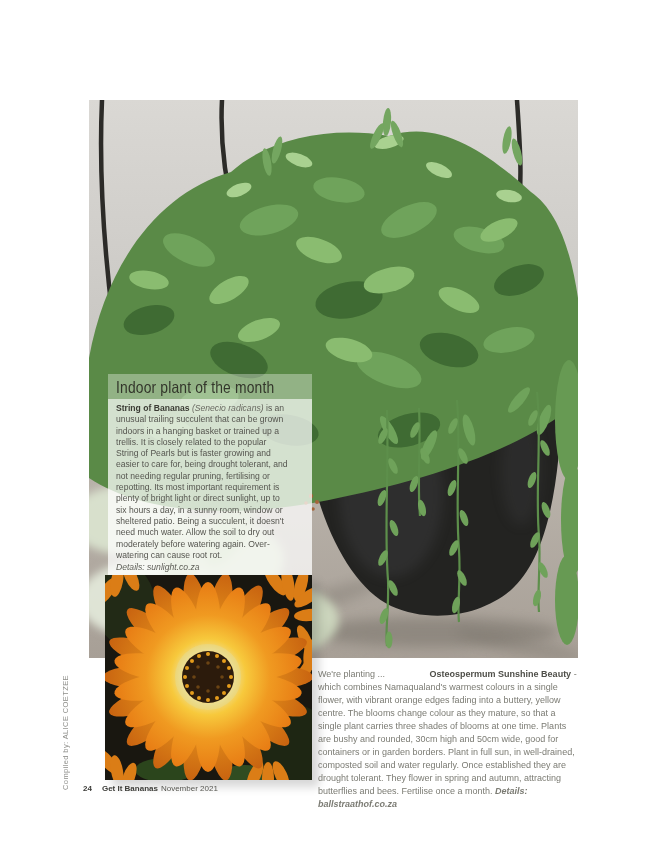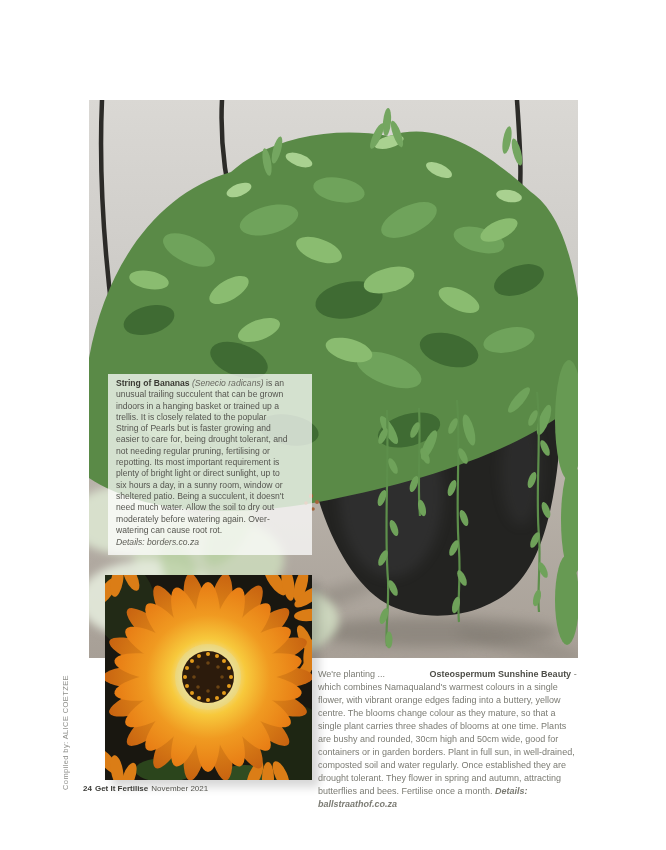--- a/index.html
+++ b/index.html
@@ -32,21 +32,21 @@
   .note strong{color:#4e4e48;font-weight:700;margin-left:42px;}
   .note em{font-style:italic;font-weight:bold;}
 
   
   .credit{position:absolute;left:61px;top:645px;height:145px;width:14px;
     writing-mode:vertical-rl;transform:rotate(180deg);
     font-size:7.5px;color:#8f8f8b;letter-spacing:0.4px;white-space:nowrap;}
 
   
   .footer{position:absolute;left:83px;top:784px;font-size:8px;color:#3c3c38;white-space:nowrap;}
-  .footer .pg{font-weight:700;margin-right:3px;text-align:right;}
+  .footer .pg{font-weight:700;margin-right:10px;text-align:right;}
   .footer .mag{font-weight:700;margin-right:3px;}
   .footer .issue{font-weight:400;color:#55554f;}
 </style>
 </head>
 <body>
 
 <div class="page">
 
   <div class="hero">
     <svg viewBox="0 0 489 558" xmlns="http://www.w3.org/2000/svg">
@@ -199,23 +199,26 @@
           <ellipse cx="448" cy="498" rx="3.5" ry="8.5" transform="rotate(15 448 498)"></ellipse>
           <ellipse cx="326" cy="330" rx="3.5" ry="8.5" transform="rotate(25 326 330)"></ellipse>
           <ellipse cx="336" cy="356" rx="3.5" ry="8.5" transform="rotate(-25 336 356)"></ellipse>
           <ellipse cx="325" cy="384" rx="3.5" ry="8.5" transform="rotate(20 325 384)"></ellipse>
           <ellipse cx="333" cy="408" rx="3.5" ry="8.5" transform="rotate(-15 333 408)"></ellipse>
         </g>
       </g>
     </svg>
 
     <div class="overlay">
+      <div class="overlay-head">
+        <h2>Indoor plant of the month</h2>
+      </div>
       <div class="overlay-body">
         <strong>String of Bananas</strong><em class="bot"> (Senecio radicans) </em><span>is an unusual trailing succulent that can be grown indoors in a hanging basket or trained up a trellis. It is closely related to the popular String of Pearls but is faster growing and easier to care for, being drought tolerant, and not needing regular pruning, fertilising or repotting. Its most important requirement is plenty of bright light or direct sunlight, up to six hours a day, in a sunny room, window or sheltered patio. Being a succulent, it doesn't need much water. Allow the soil to dry out moderately before watering again. Over-watering can cause root rot.</span>
-        <span class="details">Details: borders.co.za</span>
+        <span class="details">Details: sunlight.co.za</span>
       </div>
     </div>
   </div>
 
   <div class="flower">
     <svg viewBox="0 0 207 205" xmlns="http://www.w3.org/2000/svg">
       <defs>
         <radialGradient id="pg" gradientUnits="userSpaceOnUse" cx="103" cy="102" r="100">
           <stop offset="0.22" stop-color="#efe3a6"></stop>
           <stop offset="0.38" stop-color="#f7c93c"></stop>
@@ -327,16 +330,16 @@
         </g>
       </g>
     </svg>
   </div>
 
   <p class="note"><span>We're planting ... </span><strong>Osteospermum Sunshine Beauty</strong><span> - which combines Namaqualand's warmest colours in a single flower, with vibrant orange edges fading into a buttery, yellow centre. The blooms change colour as they mature, so that a single plant carries three shades of blooms at one time. Plants are bushy and rounded, 30cm high and 50cm wide, good for containers or in garden borders. Plant in full sun, in well-drained, composted soil and water regularly. Once established they are drought tolerant. They flower in spring and autumn, attracting butterflies and bees. Fertilise once a month. </span><em>Details: ballstraathof.co.za</em></p>
 
   <div class="credit">Compiled by: ALICE COETZEE</div>
 
   <div class="footer">
-    <span class="pg">24</span><span class="mag">Get It Fertilise</span><span class="issue">November 2021</span>
+    <span class="pg">24</span><span class="mag">Get It Bananas</span><span class="issue">November 2021</span>
   </div>
 
 </div>
 
 </body></html>

